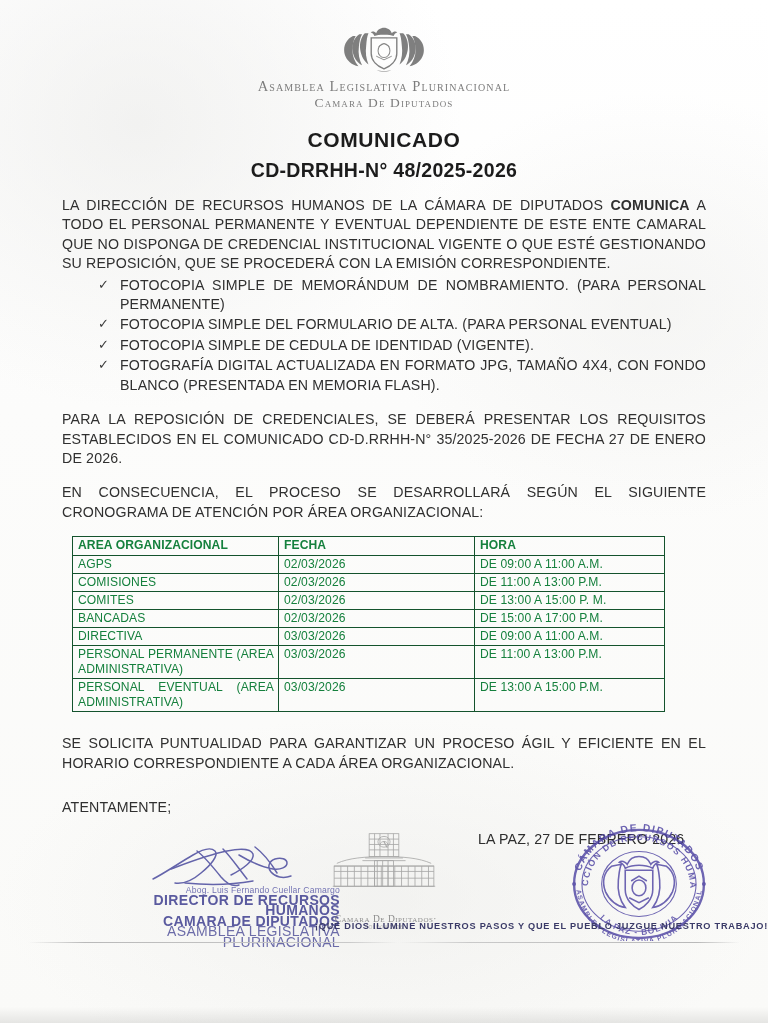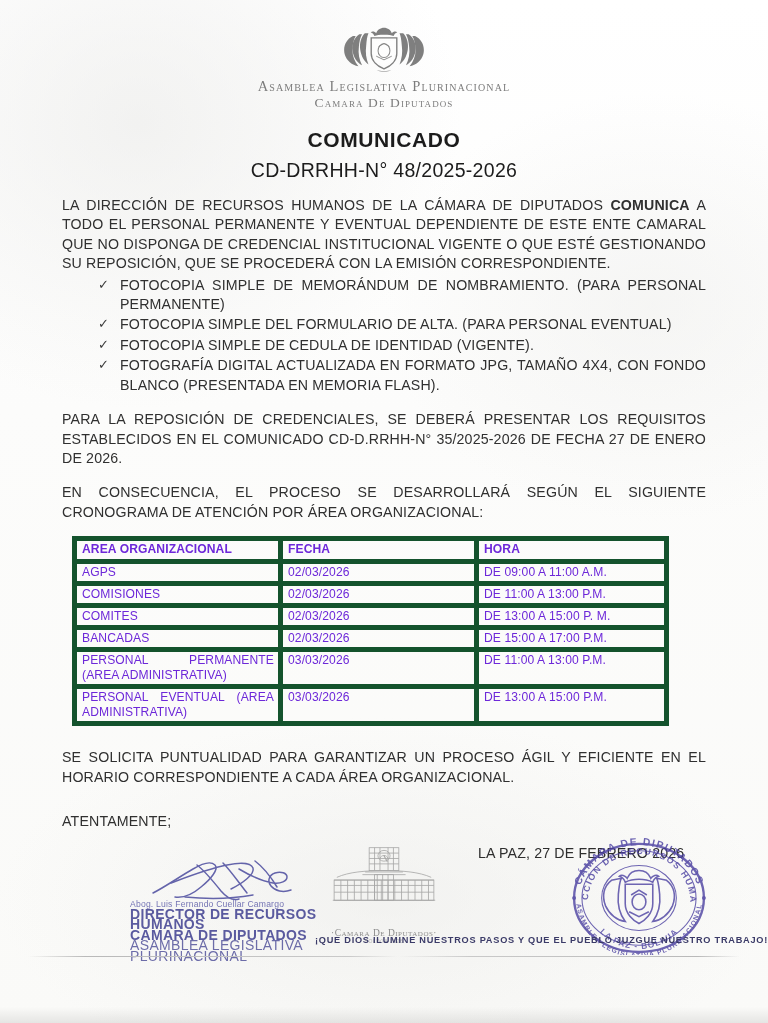--- a/index.html
+++ b/index.html
@@ -74,21 +74,21 @@
   .doc-title {
     margin-top: 17px;
     font-size: 21px;
     font-weight: bold;
     letter-spacing: 0.6px;
     color: #1c1c1c;
   }
   .doc-number {
     margin-top: 7px;
     font-size: 19.5px;
-    font-weight: normal;
+    font-weight: bold;
     letter-spacing: 0.3px;
     color: #1c1c1c;
   }
 
   
   .body-wrap {
     margin: 14px 62px 0 62px;
   }
   p.para {
     margin: 0;
@@ -127,26 +127,26 @@
   }
 
   
   .sched {
     margin: 14px 0 0 10px;
     width: 592px;
     border-collapse: collapse;
     table-layout: fixed;
   }
   .sched th, .sched td {
-    border: 5px solid #14532d;
+    border: 1px solid #14532d;
     font-size: 12.1px;
     line-height: 15px;
     padding: 1px 4px 1px 5px;
     vertical-align: top;
-    color: #6d28d9;
+    color: #15803d;
     letter-spacing: 0.1px;
   }
   .sched th {
     font-weight: bold;
     text-align: left;
     height: 16px;
   }
   .sched td.area {
     text-align: justify;
     text-justify: inter-word;
@@ -177,21 +177,21 @@
     font-size: 14.2px;
     letter-spacing: 0.15px;
     color: #2e2e2e;
     white-space: nowrap;
   }
   .sig-block {
     position: absolute;
     left: 130px;
     top: 22px;
     width: 210px;
-    text-align: left;
+    text-align: right;
   }
   .sig-scrawl { display: block; margin: 0 auto; }
   .sig-name {
     font-size: 8.6px;
     color: #5c5ca8;
     letter-spacing: 0.2px;
     margin-top: -4px;
     opacity: 0.85;
   }
   .sig-role1, .sig-role2, .sig-role3 {
@@ -336,20 +336,25 @@
           </tr>
           <tr>
             <td class="area">COMITES</td>
             <td>02/03/2026</td>
             <td>DE 13:00 A 15:00 P. M.</td>
           </tr>
           <tr>
             <td class="area">BANCADAS</td>
             <td>02/03/2026</td>
             <td>DE 15:00 A 17:00 P.M.</td>
+          </tr>
+          <tr>
+            <td class="area">DIRECTIVA</td>
+            <td>03/03/2026</td>
+            <td>DE 09:00 A 11:00 A.M.</td>
           </tr>
           <tr>
             <td class="area">PERSONAL PERMANENTE (AREA ADMINISTRATIVA)</td>
             <td>03/03/2026</td>
             <td>DE 11:00 A 13:00 P.M.</td>
           </tr>
           <tr>
             <td class="area">PERSONAL EVENTUAL (AREA ADMINISTRATIVA)</td>
             <td>03/03/2026</td>
             <td>DE 13:00 A 15:00 P.M.</td>

